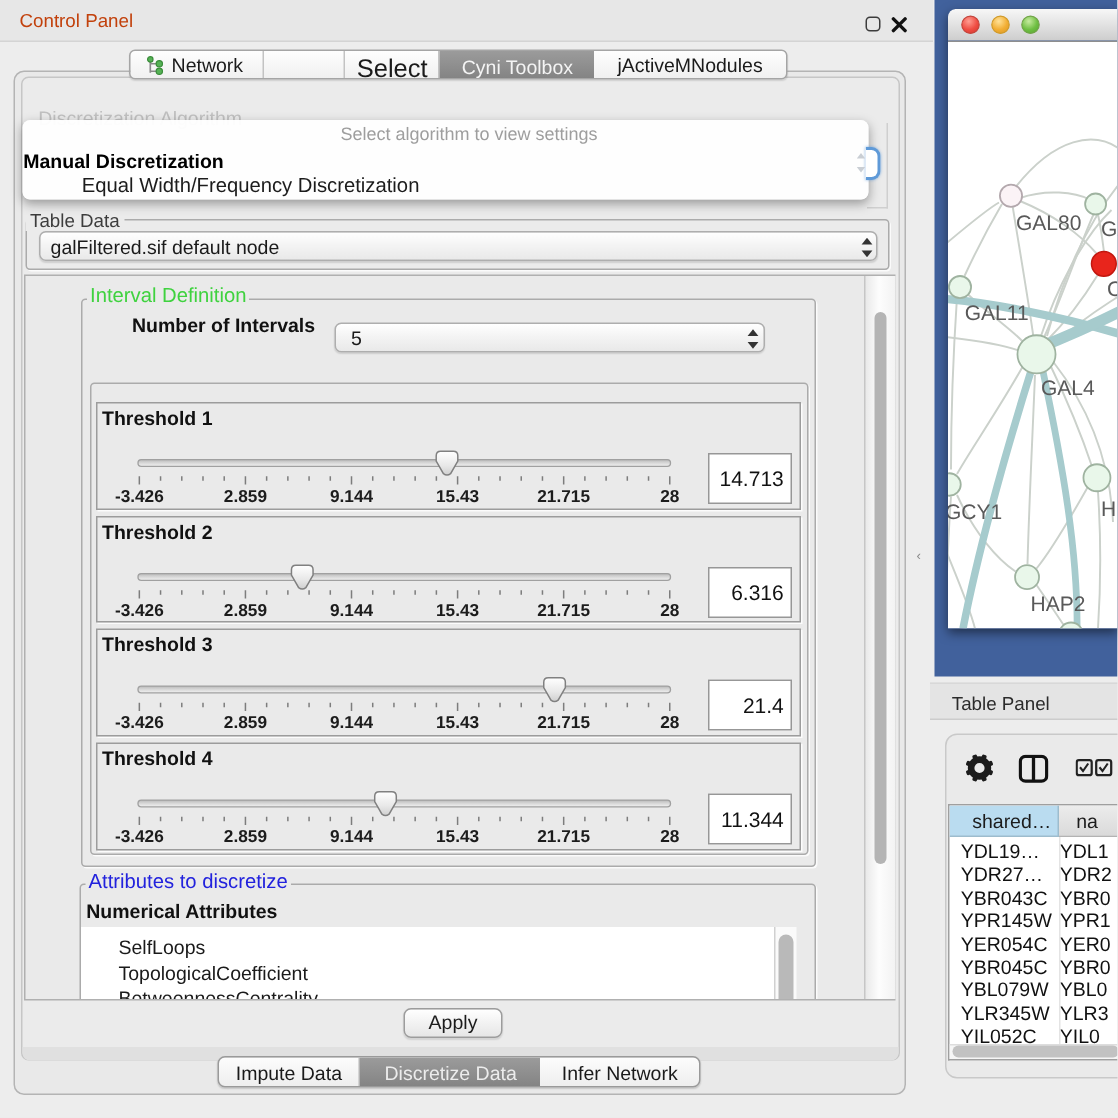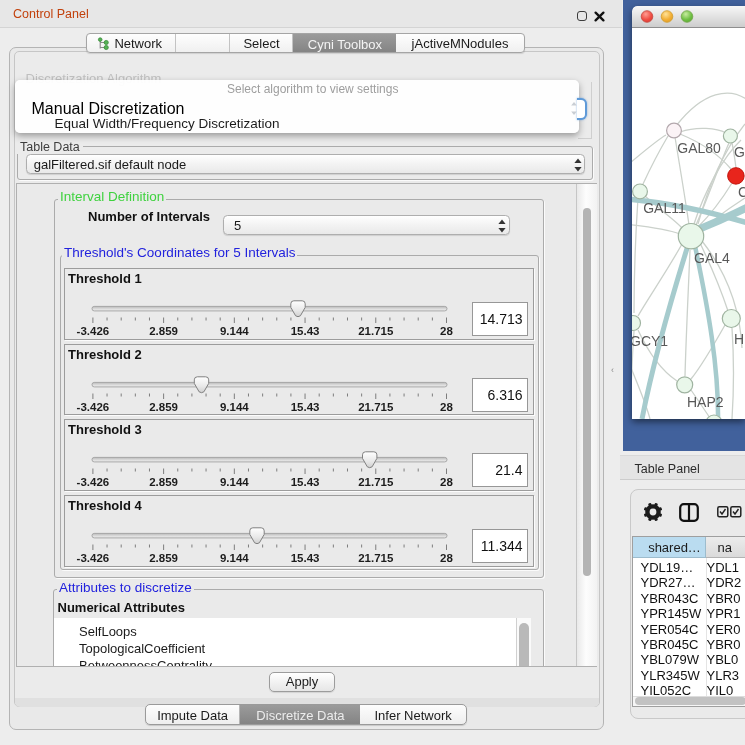--- a/index.html
+++ b/index.html
@@ -27,21 +27,21 @@
   <div style="width:88.9px;height:100%;border-right:1px solid #c3c3c3;position:relative;">
     <svg class="abs" style="left:10px;top:3.5px;" width="14" height="14" viewBox="0 0 14 14">
       <path d="M3.2,3 L3.2,11.5 M3.2,5.5 L8.3,5.5 M3.2,10.5 L8.3,10.5" stroke="#8a8a8a" stroke-width="1.1" fill="none"></path>
       <circle cx="3.2" cy="2.6" r="1.8" fill="#55b255" stroke="#3a8c3a" stroke-width="0.8"></circle>
       <circle cx="9.2" cy="5.5" r="2.1" fill="#55b255" stroke="#3a8c3a" stroke-width="0.8"></circle>
       <circle cx="9.2" cy="10.5" r="2.1" fill="#55b255" stroke="#3a8c3a" stroke-width="0.8"></circle>
     </svg>
     <div class="abs" style="left:27px;top:2.8px;font-size:13px;color:#1a1a1a;">Network</div>
   </div>
   <div style="width:54.2px;height:100%;border-right:1px solid #c3c3c3;text-align:center;font-size:13px;color:#1a1a1a;padding-top:19px;">Style</div>
-  <div style="width:63px;height:100%;border-right:1px solid #c3c3c3;text-align:center;font-size:13px;color:#1a1a1a;padding-top:2.8px;">Select</div>
+  <div style="width:63px;height:100%;border-right:1px solid #c3c3c3;text-align:center;font-size:17px;color:#1a1a1a;padding-top:2.8px;">Select</div>
   <div style="width:102.9px;height:100%;background:linear-gradient(#9b9b9b,#848484);text-align:center;font-size:13px;color:#f4f4f4;padding-top:3px;">Cyni Toolbox</div>
   <div style="flex:1;height:100%;text-align:center;font-size:13px;color:#1a1a1a;padding-top:2.8px;">jActiveMNodules</div>
 </div>
 
 <div class="abs" style="left:25.5px;top:71px;font-size:13px;color:#c0c0c0;">Discretization Algorithm</div>
 <div class="abs" style="left:578px;top:82px;width:13.5px;height:57px;border-right:1px solid #cfcfcf;border-bottom:1px solid #cfcfcf;"></div>
 
 <div class="abs" style="left:16.5px;top:145.5px;width:576px;height:34.5px;border:1px solid #ababab;border-radius:3px;box-shadow:1px 1px 0 rgba(255,255,255,.8);"></div>
 <div class="abs" style="left:17px;top:139.5px;font-size:12.5px;color:#3d3d3d;background:#ebebeb;padding:0 3px;">Table Data</div>
 <div class="abs" style="left:25.7px;top:154px;width:559.5px;height:20px;border:1px solid #aeaeae;border-radius:4.5px;background:linear-gradient(#ffffff,#f4f4f4 45%,#e9e9e9);box-shadow:0 1px 1px rgba(0,0,0,0.12);">
@@ -59,21 +59,20 @@
   <div class="abs" style="left:71px;top:25px;font-size:13px;font-weight:bold;color:#111;">Number of Intervals</div>
   <div class="abs" style="left:206px;top:31px;width:287px;height:20px;border:1px solid #aeaeae;border-radius:4.5px;background:linear-gradient(#ffffff,#f4f4f4 45%,#e9e9e9);box-shadow:0 1px 1px rgba(0,0,0,0.12);">
     <div class="abs" style="left:10px;top:2.4px;font-size:13px;color:#1a1a1a;">5</div>
     <svg class="abs" style="left:273px;top:3px;" width="10" height="14" viewBox="0 0 10 14">
       <path d="M5,0.5 L8.6,5 L1.4,5 Z" fill="#333"></path>
         <path d="M5,13.5 L8.6,9 L1.4,9 Z" fill="#333"></path>
     </svg>
   </div>
 
   <div class="abs" style="left:42.5px;top:71px;width:479px;height:314.5px;border:1px solid #ababab;border-radius:3px;box-shadow:1px 1px 0 rgba(255,255,255,.8);"></div>
-  <div class="abs" style="left:45px;top:60.8px;font-size:13.5px;color:#2222dd;background:#eaeaea;padding:0 2px;">Threshold's Coordinates for 5 Intervals</div>
 
 <div style="position:absolute;left:46.5px;top:84px;width:470.5px;height:71.5px;background:#eaeaea;border:1px solid #9c9c9c;box-shadow:1px 1px 0 rgba(255,255,255,.85);">
   <div style="position:absolute;left:3.5px;top:2px;font-size:13px;font-weight:bold;color:#111;">Threshold 1</div>
   <svg width="471" height="74" style="position:absolute;left:0;top:0;">
         <defs>
           <linearGradient id="trk" x1="0" y1="0" x2="0" y2="1">
             <stop offset="0" stop-color="#b9b9b9"></stop>
             <stop offset="0.5" stop-color="#d8d8d8"></stop>
             <stop offset="1" stop-color="#f2f2f2"></stop>
           </linearGradient>
@@ -295,21 +294,21 @@
 <div class="abs" style="left:144.8px;top:703.7px;width:322px;height:21.4px;border:1px solid #9a9a9a;border-radius:5px;background:linear-gradient(#fdfdfd,#eeeeee);box-shadow:0 1px 1px rgba(0,0,0,0.15);overflow:hidden;display:flex;">
   <div style="width:94.6px;border-right:1px solid #b5b5b5;text-align:center;font-size:13px;color:#1a1a1a;padding-top:3px;">Impute Data</div>
   <div style="width:120.1px;background:linear-gradient(#9b9b9b,#848484);text-align:center;font-size:13px;color:#ececec;padding-top:3px;">Discretize Data</div>
   <div style="flex:1;text-align:center;font-size:13px;color:#1a1a1a;padding-top:3px;">Infer Network</div>
 </div>
 
 <div class="abs" style="left:611px;top:365px;font-size:9px;color:#8a8a8a;">‹</div>
 
 <div class="abs" style="left:15px;top:80px;width:563.5px;height:53px;background:rgba(255,255,255,0.94);border-radius:5px;box-shadow:0 3px 7px rgba(0,0,0,0.35);">
   <div class="abs" style="left:212px;top:1.5px;font-size:12px;color:#9e9e9e;">Select algorithm to view settings</div>
-  <div class="abs" style="left:0.5px;top:20px;font-size:16px;font-weight:normal;color:#000;margin-left:16px;">Manual Discretization</div>
+  <div class="abs" style="left:0.5px;top:20px;font-size:13px;font-weight:bold;color:#000;">Manual Discretization</div>
   <div class="abs" style="left:1.5px;top:36.3px;font-size:13.5px;color:#1c1c1c;margin-left:38px;">Equal Width/Frequency Discretization</div>
 </div>
 
 <div class="abs" style="left:577px;top:98px;width:9.5px;height:21.5px;background:#fff;border:2.2px solid #5f9ad8;border-left:none;border-radius:0 6px 6px 0;box-shadow:0 0 2px rgba(95,154,216,0.8);"></div>
 <svg class="abs" style="left:570px;top:101px;" width="8" height="15" viewBox="0 0 8 15">
   <path d="M4,1 L6.8,4.6 L1.2,4.6 Z" fill="#c9ced4"></path>
     <path d="M4,14 L6.8,10.4 L1.2,10.4 Z" fill="#c9ced4"></path>
 </svg>
 
 <div class="abs" style="left:623px;top:0;width:122px;height:450.5px;background:#41619c;"></div>

